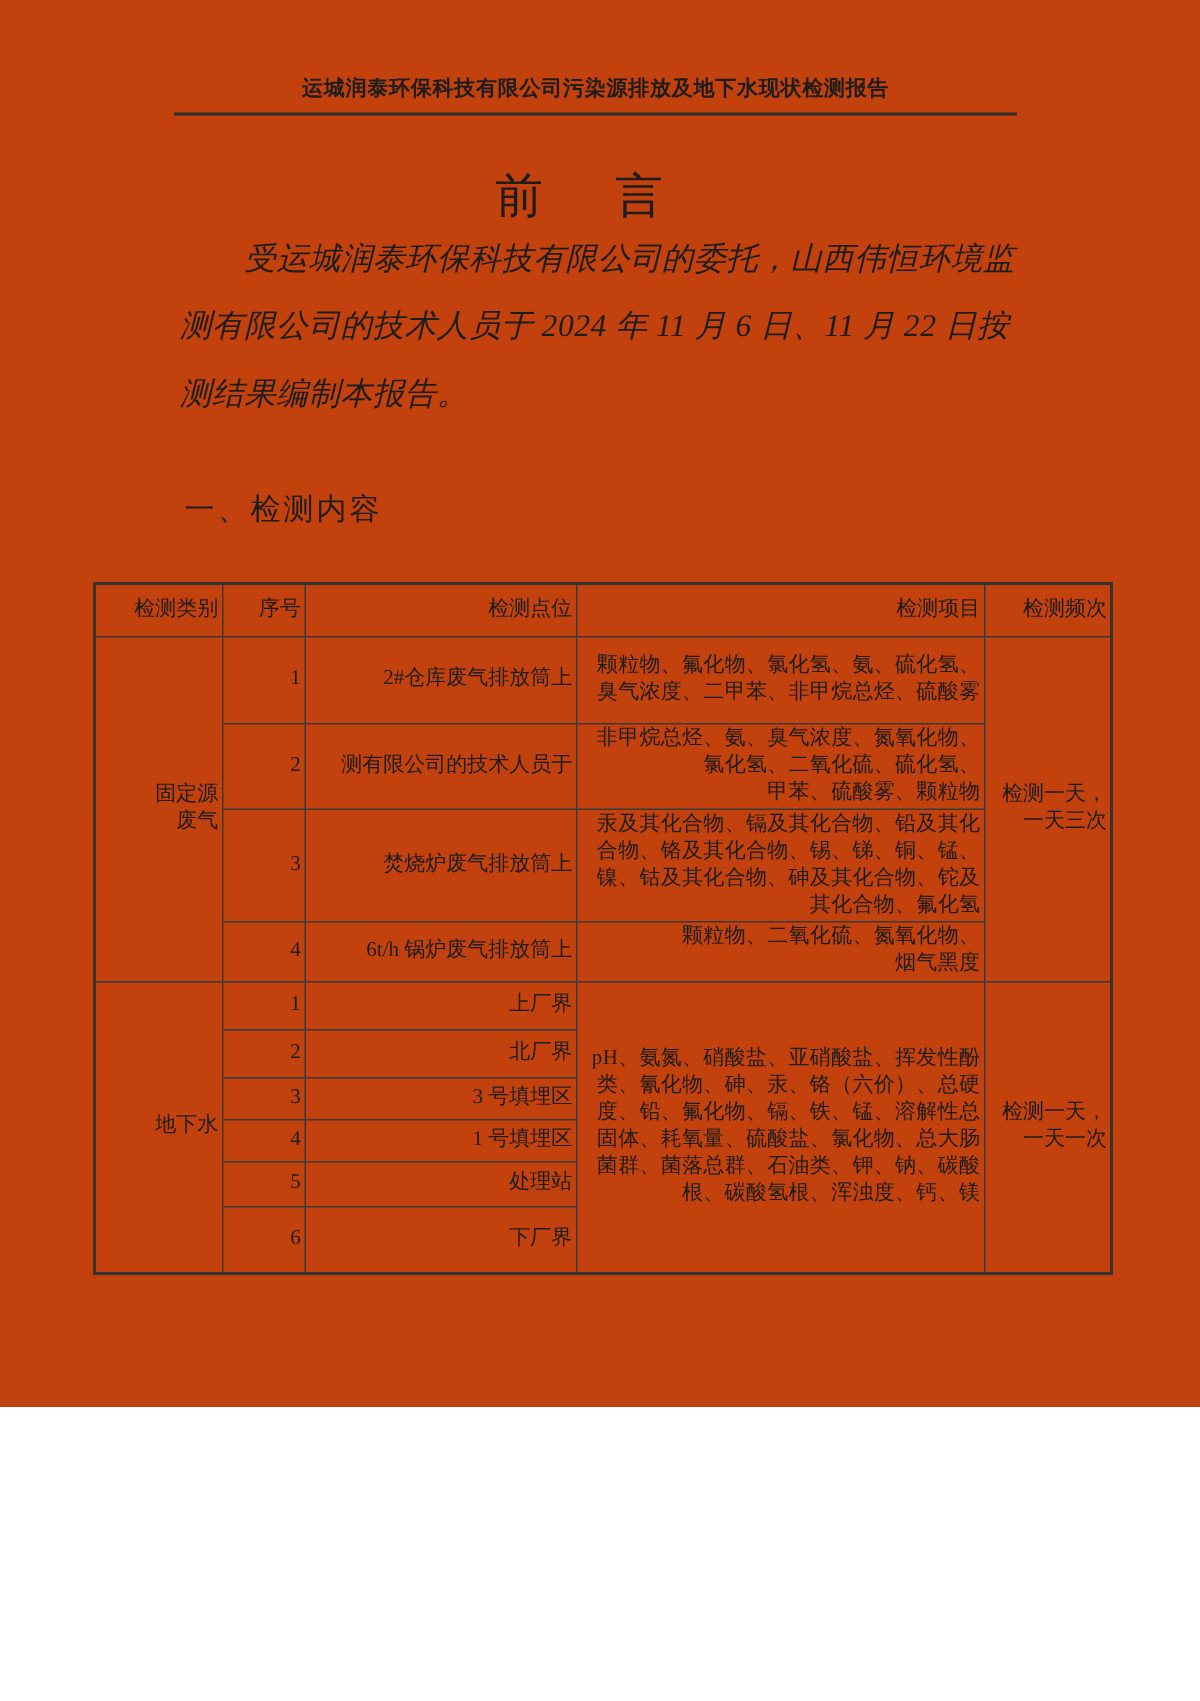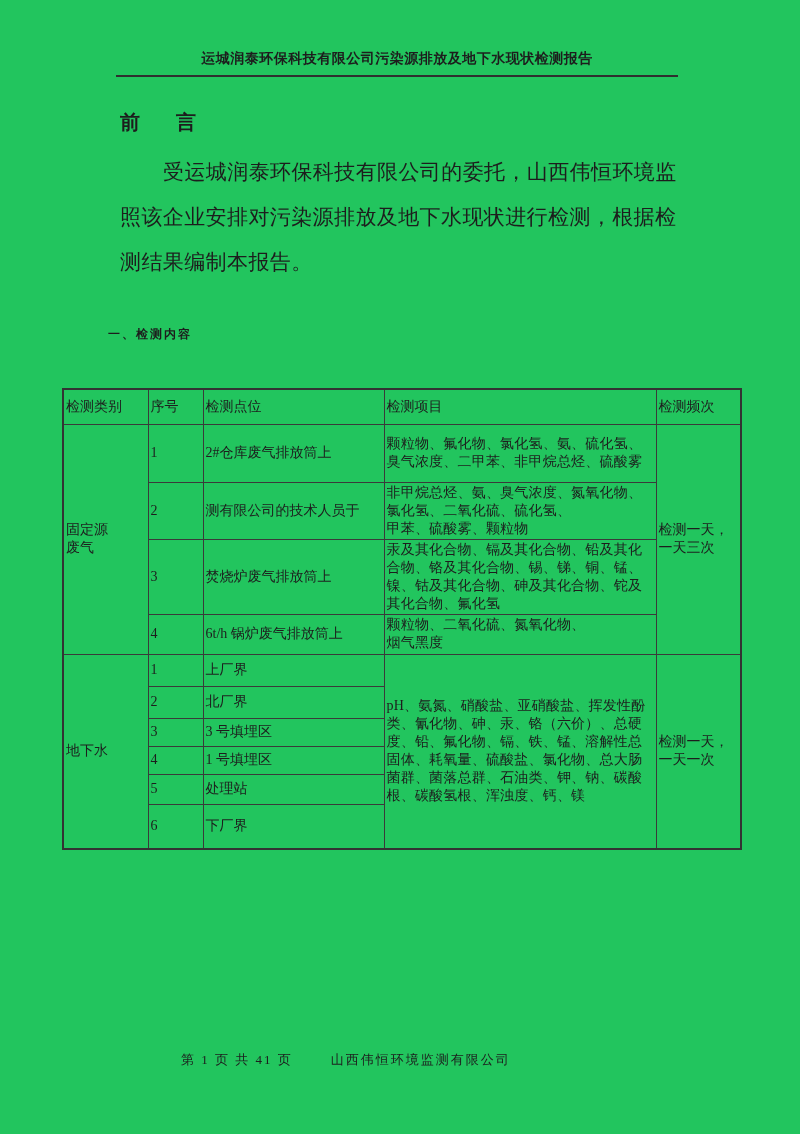--- a/index.html
+++ b/index.html
@@ -1,52 +1,52 @@
 <!DOCTYPE html>
 <html><head>
 <meta charset="utf-8">
 <style>
   html,body { margin:0; padding:0; background:#fff; }
   .page {
-    position:relative; width:800px; height:1134px; background:#22c55e;
+    position:relative; width:800px; height:938px; background:#c2410c;
     font-family:"Liberation Serif","DejaVu Serif",serif; color:#1d1d1d;
     overflow:hidden;
   }
   
   .doc-header {
     position:absolute; left:116px; top:50px; width:562px;
     text-align:center; font-size:14px; font-weight:bold; letter-spacing:0.5px;
     padding-bottom:7px; border-bottom:2px solid #2f2f2f;
   }
   
   .preface-title {
     position:absolute; top:109px; left:120px; width:540px;
-    font-size:20px; font-weight:bold; letter-spacing:8px;
+    text-align:center; font-size:32px; font-weight:normal; letter-spacing:8px;
   }
   .preface-body {
     position:absolute; top:150px; left:120px; width:570px;
-    font-size:21px; line-height:45px; letter-spacing:0.4px;
+    font-size:21px; line-height:45px; letter-spacing:0.4px;font-style:italic;
   }
   .preface-line.indent { text-indent:2.05em; }
   
   .section-heading {
-    position:absolute; top:326px; left:108px;
-    font-size:12px; font-weight:bold; letter-spacing:2px;
+    position:absolute; top:326px; left:123px;
+    font-size:20px; font-weight:normal; letter-spacing:2px;
   }
   
   .table-caption { position:absolute; top:358px; left:62px; width:678px; height:28px; font-size:20px; }
   .caption-label { position:absolute; left:55px; top:0; letter-spacing:1px; }
   .caption-title { position:absolute; left:0; top:0; width:100%; text-align:center; letter-spacing:3px; }
   
   .report-table {
     position:absolute; top:388px; left:62px; width:678px;
     border-collapse:collapse; table-layout:fixed; border:2px solid #333;
   }
   .report-table td, .report-table th {
-    border:1.5px solid #3a3a3a; text-align:left; vertical-align:middle;
+    border:1.5px solid #3a3a3a; text-align:right; vertical-align:middle;
     padding:1px 2px; font-weight:normal; white-space:pre-line;
     font-size:14px; line-height:18px; overflow:hidden;
   }
   .c1{width:85px} .c2{width:55px} .c3{width:181px} .c4{width:272px} .c5{width:85px}
   .report-table thead tr { height:35px; }
   .items { font-size:13px; line-height:15.5px; letter-spacing:0.2px; }
   .items-gw { font-size:13px; line-height:17.5px; letter-spacing:0.2px; }
   .category, .frequency { font-size:14px; line-height:19px;margin-left:47px; }
   .rh-a{height:58px} .rh-b{height:57px} .rh-c{height:63px} .rh-d{height:40px}
   .rh-e{height:32px} .rh-f{height:28px} .rh-g{height:30px} .rh-h{height:45px}
@@ -61,21 +61,21 @@
 <body>
 
 <div class="page">
 
   <div class="doc-header">运城润泰环保科技有限公司污染源排放及地下水现状检测报告</div>
 
   <div class="preface-title">前　言</div>
 
   <div class="preface-body">
     <div class="preface-line indent">受运城润泰环保科技有限公司的委托，山西伟恒环境监</div>
-    <div class="preface-line">照该企业安排对污染源排放及地下水现状进行检测，根据检</div>
+    <div class="preface-line">测有限公司的技术人员于 2024 年 11 月 6 日、11 月 22 日按</div>
     <div class="preface-line">测结果编制本报告。</div>
   </div>
 
   <div class="section-heading">一、检测内容</div>
 
 
   <table class="report-table">
     <colgroup>
       <col class="c1">
         <col class="c2">

